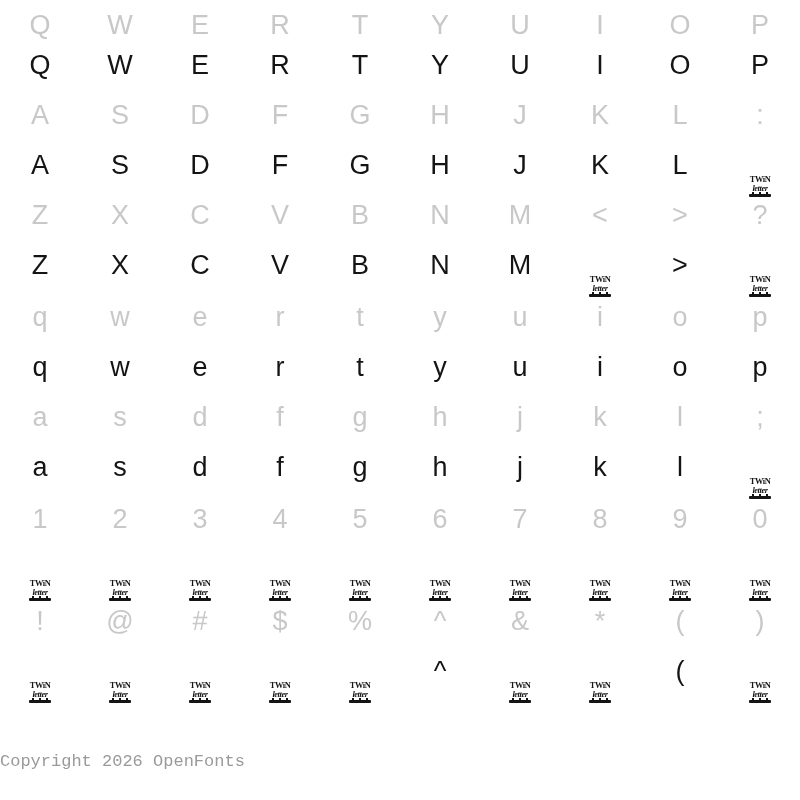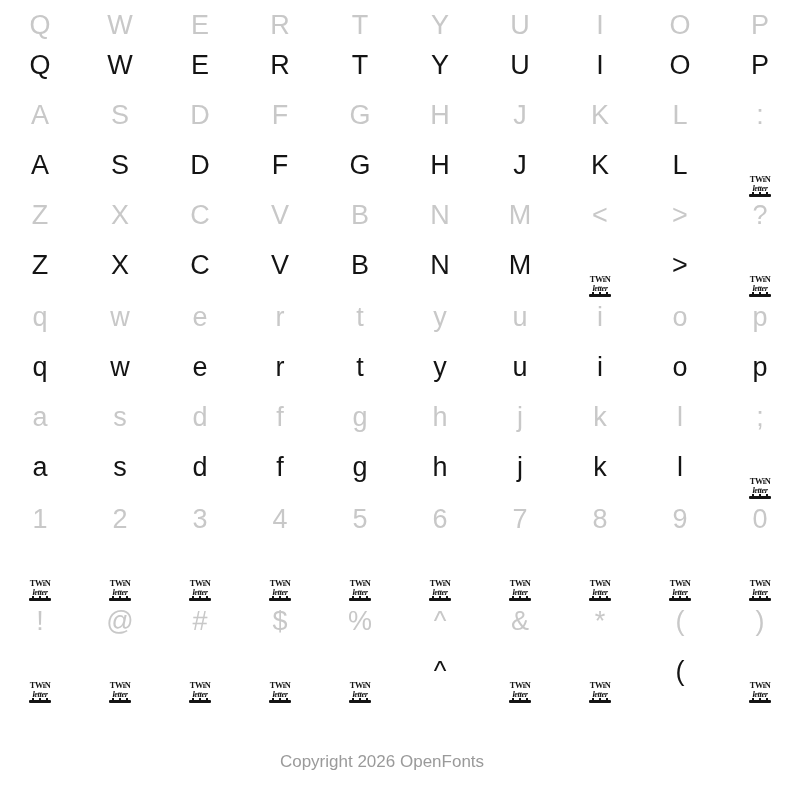--- a/index.html
+++ b/index.html
@@ -106,24 +106,24 @@
   }
   .stamp .s-tick.t1 { left: 5px; }
   .stamp .s-tick.t2 { left: 12px; }
   .stamp .s-tick.t3 { left: 19px; }
 
   #copyright {
     position: absolute;
     left: 0;
     top: 752px;
     width: 800px;
-    text-align: center;
+    text-align: left;
     color: #9a9a9a;
     font-size: 17px;
-    font-family: Liberation Sans, sans-serif;
+    font-family: Liberation Mono, monospace;
   }
   #copyright .cp-inner {
     display: inline-block;
     padding-right: 36px;
   }
 </style>
 </head>
 <body>
 
 <div id="sheet">

